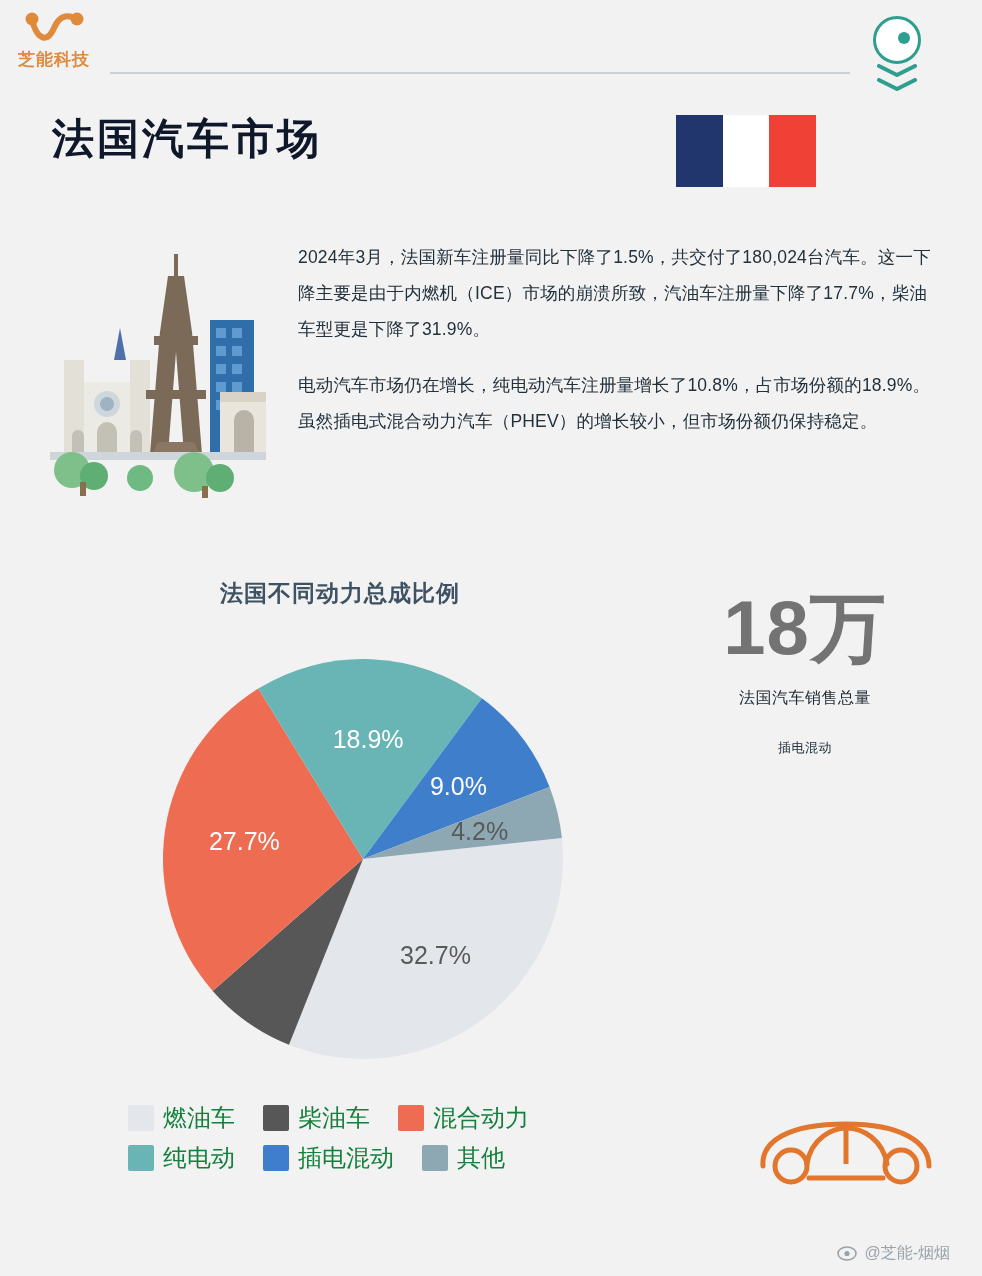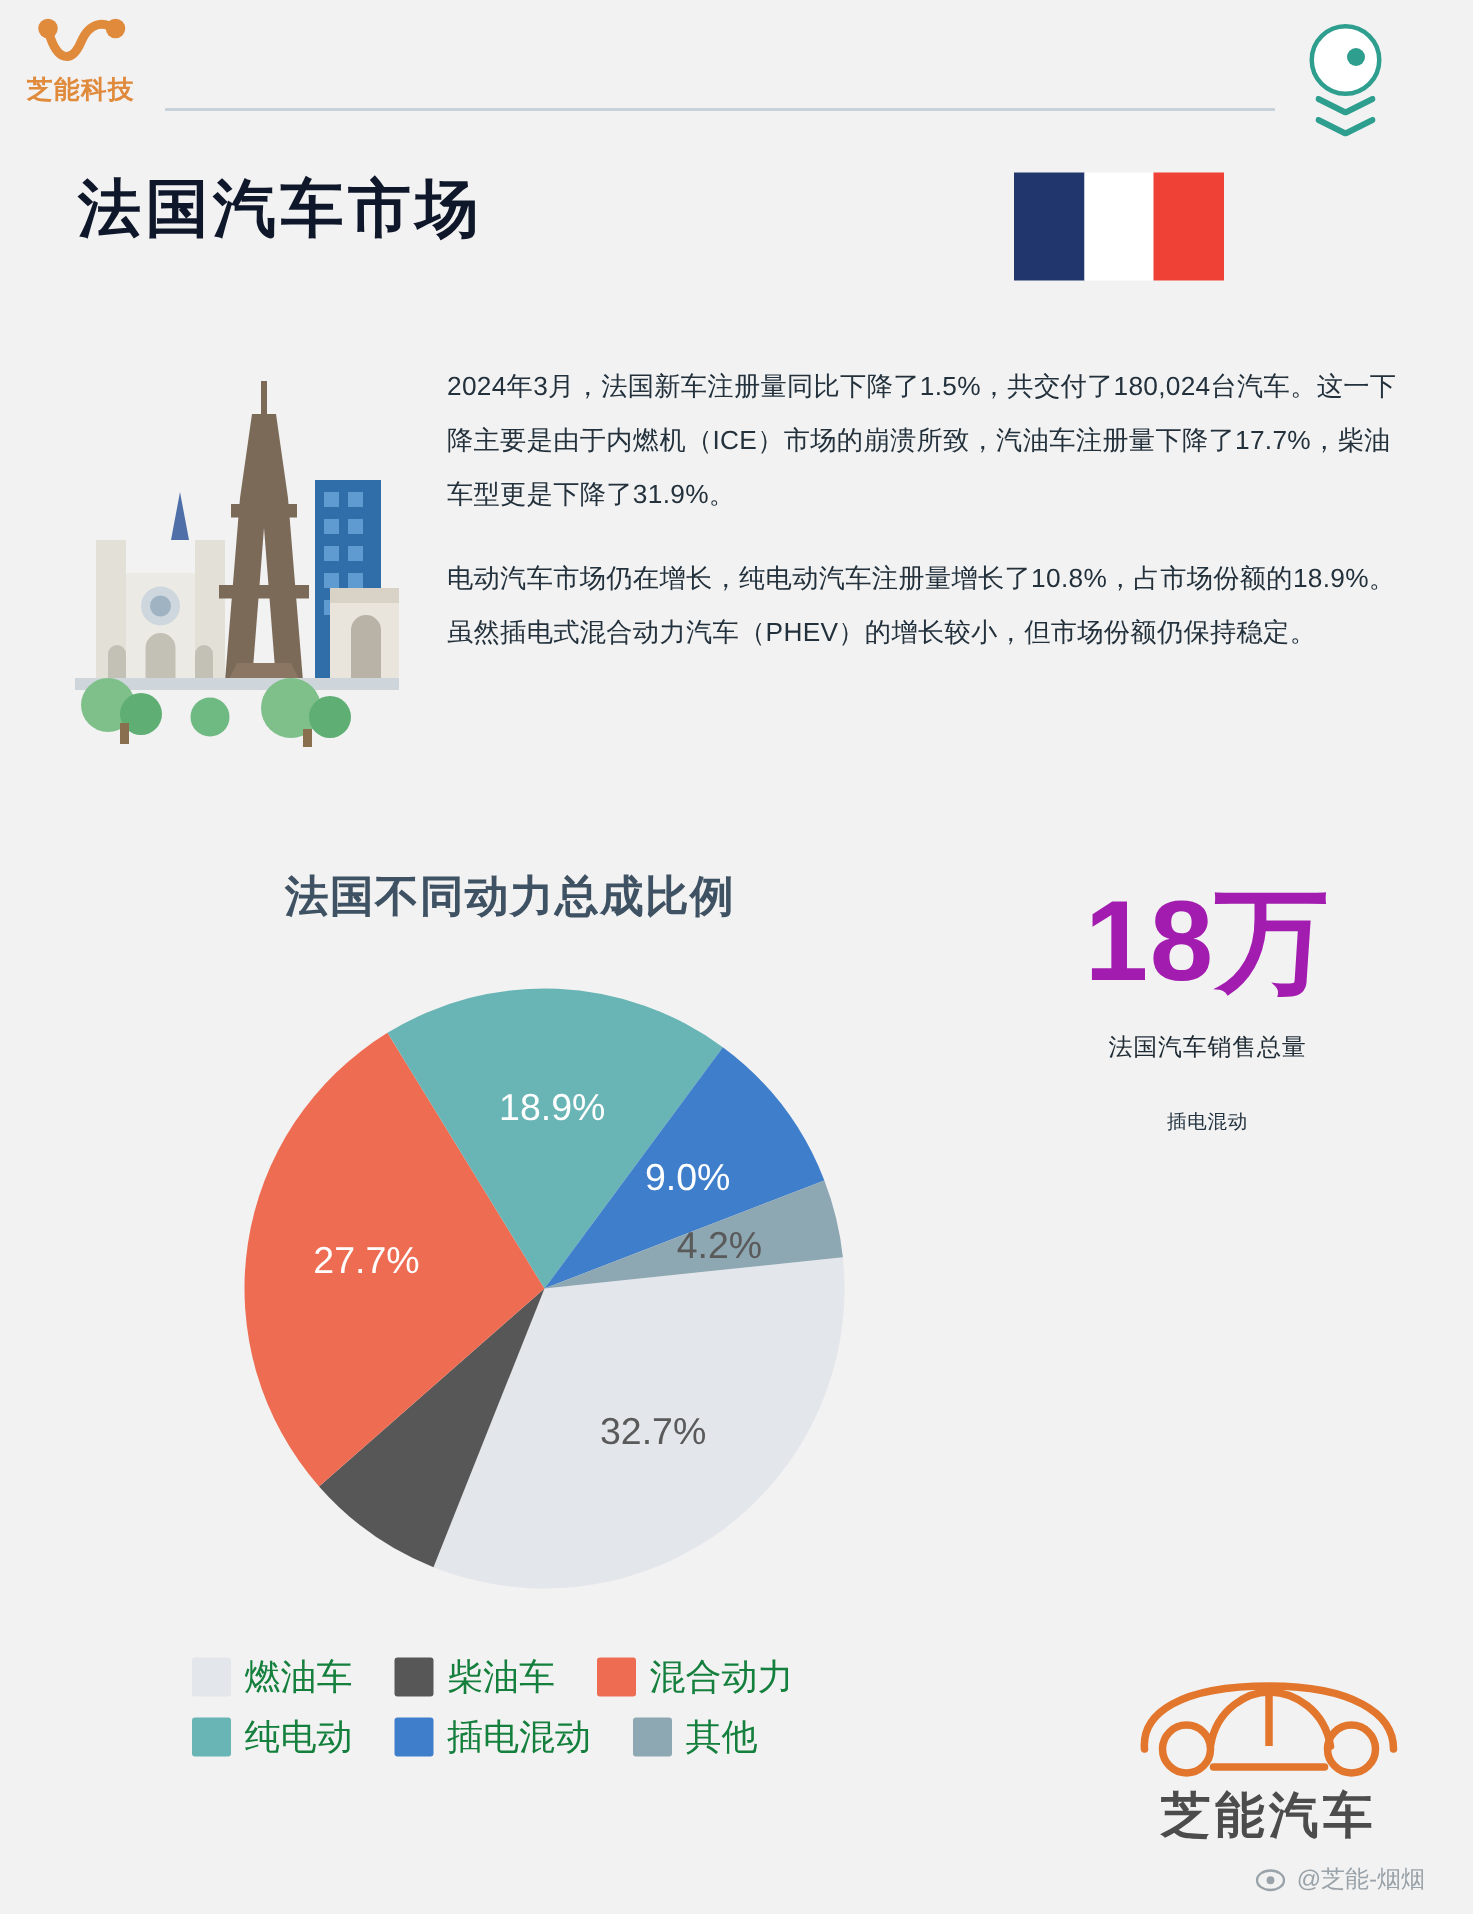--- a/index.html
+++ b/index.html
@@ -118,21 +118,21 @@
   .chart-block {
     position: absolute;
     left: 40px; top: 570px;
     width: 600px; height: 640px;
   }
   .chart-title {
     position: absolute;
     left: 0; top: 8px;
     width: 600px;
     text-align: center;
-    font-size: 29px;
+    font-size: 23px;
     font-weight: 700;
     color: #3f5263;
     letter-spacing: 1px;
   }
   .pie-wrap {
     position: absolute;
     left: 122px; top: 88px;
     width: 402px; height: 402px;
   }
   .pie-label {
@@ -175,21 +175,21 @@
   
   .stats {
     position: absolute;
     left: 640px; top: 590px;
     width: 330px;
   }
   .big-number {
     text-align: center;
     font-size: 76px;
     font-weight: 700;
-    color: #a21caf;
+    color: #737373;
     line-height: 1;
     letter-spacing: 1px;
   }
   .big-caption {
     text-align: center;
     font-size: 16px;
     color: #1d2a33;
     margin-top: 22px;
     letter-spacing: .5px;
   }
@@ -405,21 +405,20 @@
 
 <div class="footer-logo">
   <svg class="car-mark" viewBox="0 0 190 78">
     <path d="M12 58 C10 34, 36 16, 95 16 C150 16, 178 34, 178 58" stroke="#e2762c" stroke-width="5" fill="none" stroke-linecap="round"></path>
     <path d="M56 56 C60 30, 82 20, 95 20 C112 20, 132 32, 136 56" stroke="#e2762c" stroke-width="5" fill="none" stroke-linecap="round"></path>
     <line x1="95" y1="18" x2="95" y2="56" stroke="#e2762c" stroke-width="5"></line>
     <circle cx="40" cy="58" r="16" stroke="#e2762c" stroke-width="5" fill="none"></circle>
     <circle cx="150" cy="58" r="16" stroke="#e2762c" stroke-width="5" fill="none"></circle>
     <line x1="58" y1="70" x2="132" y2="70" stroke="#e2762c" stroke-width="5" stroke-linecap="round"></line>
   </svg>
-  <div class="footer-name">芝能汽车</div>
 </div>
 
 <div class="watermark">
   <svg class="wm-eye" viewBox="0 0 20 17">
     <ellipse cx="10" cy="8.5" rx="9" ry="6.5" fill="none" stroke="#9aa3aa" stroke-width="1.6"></ellipse>
     <circle cx="10" cy="8.5" r="2.6" fill="#9aa3aa"></circle>
   </svg>
   <span>@芝能-烟烟</span>
 </div>
 

